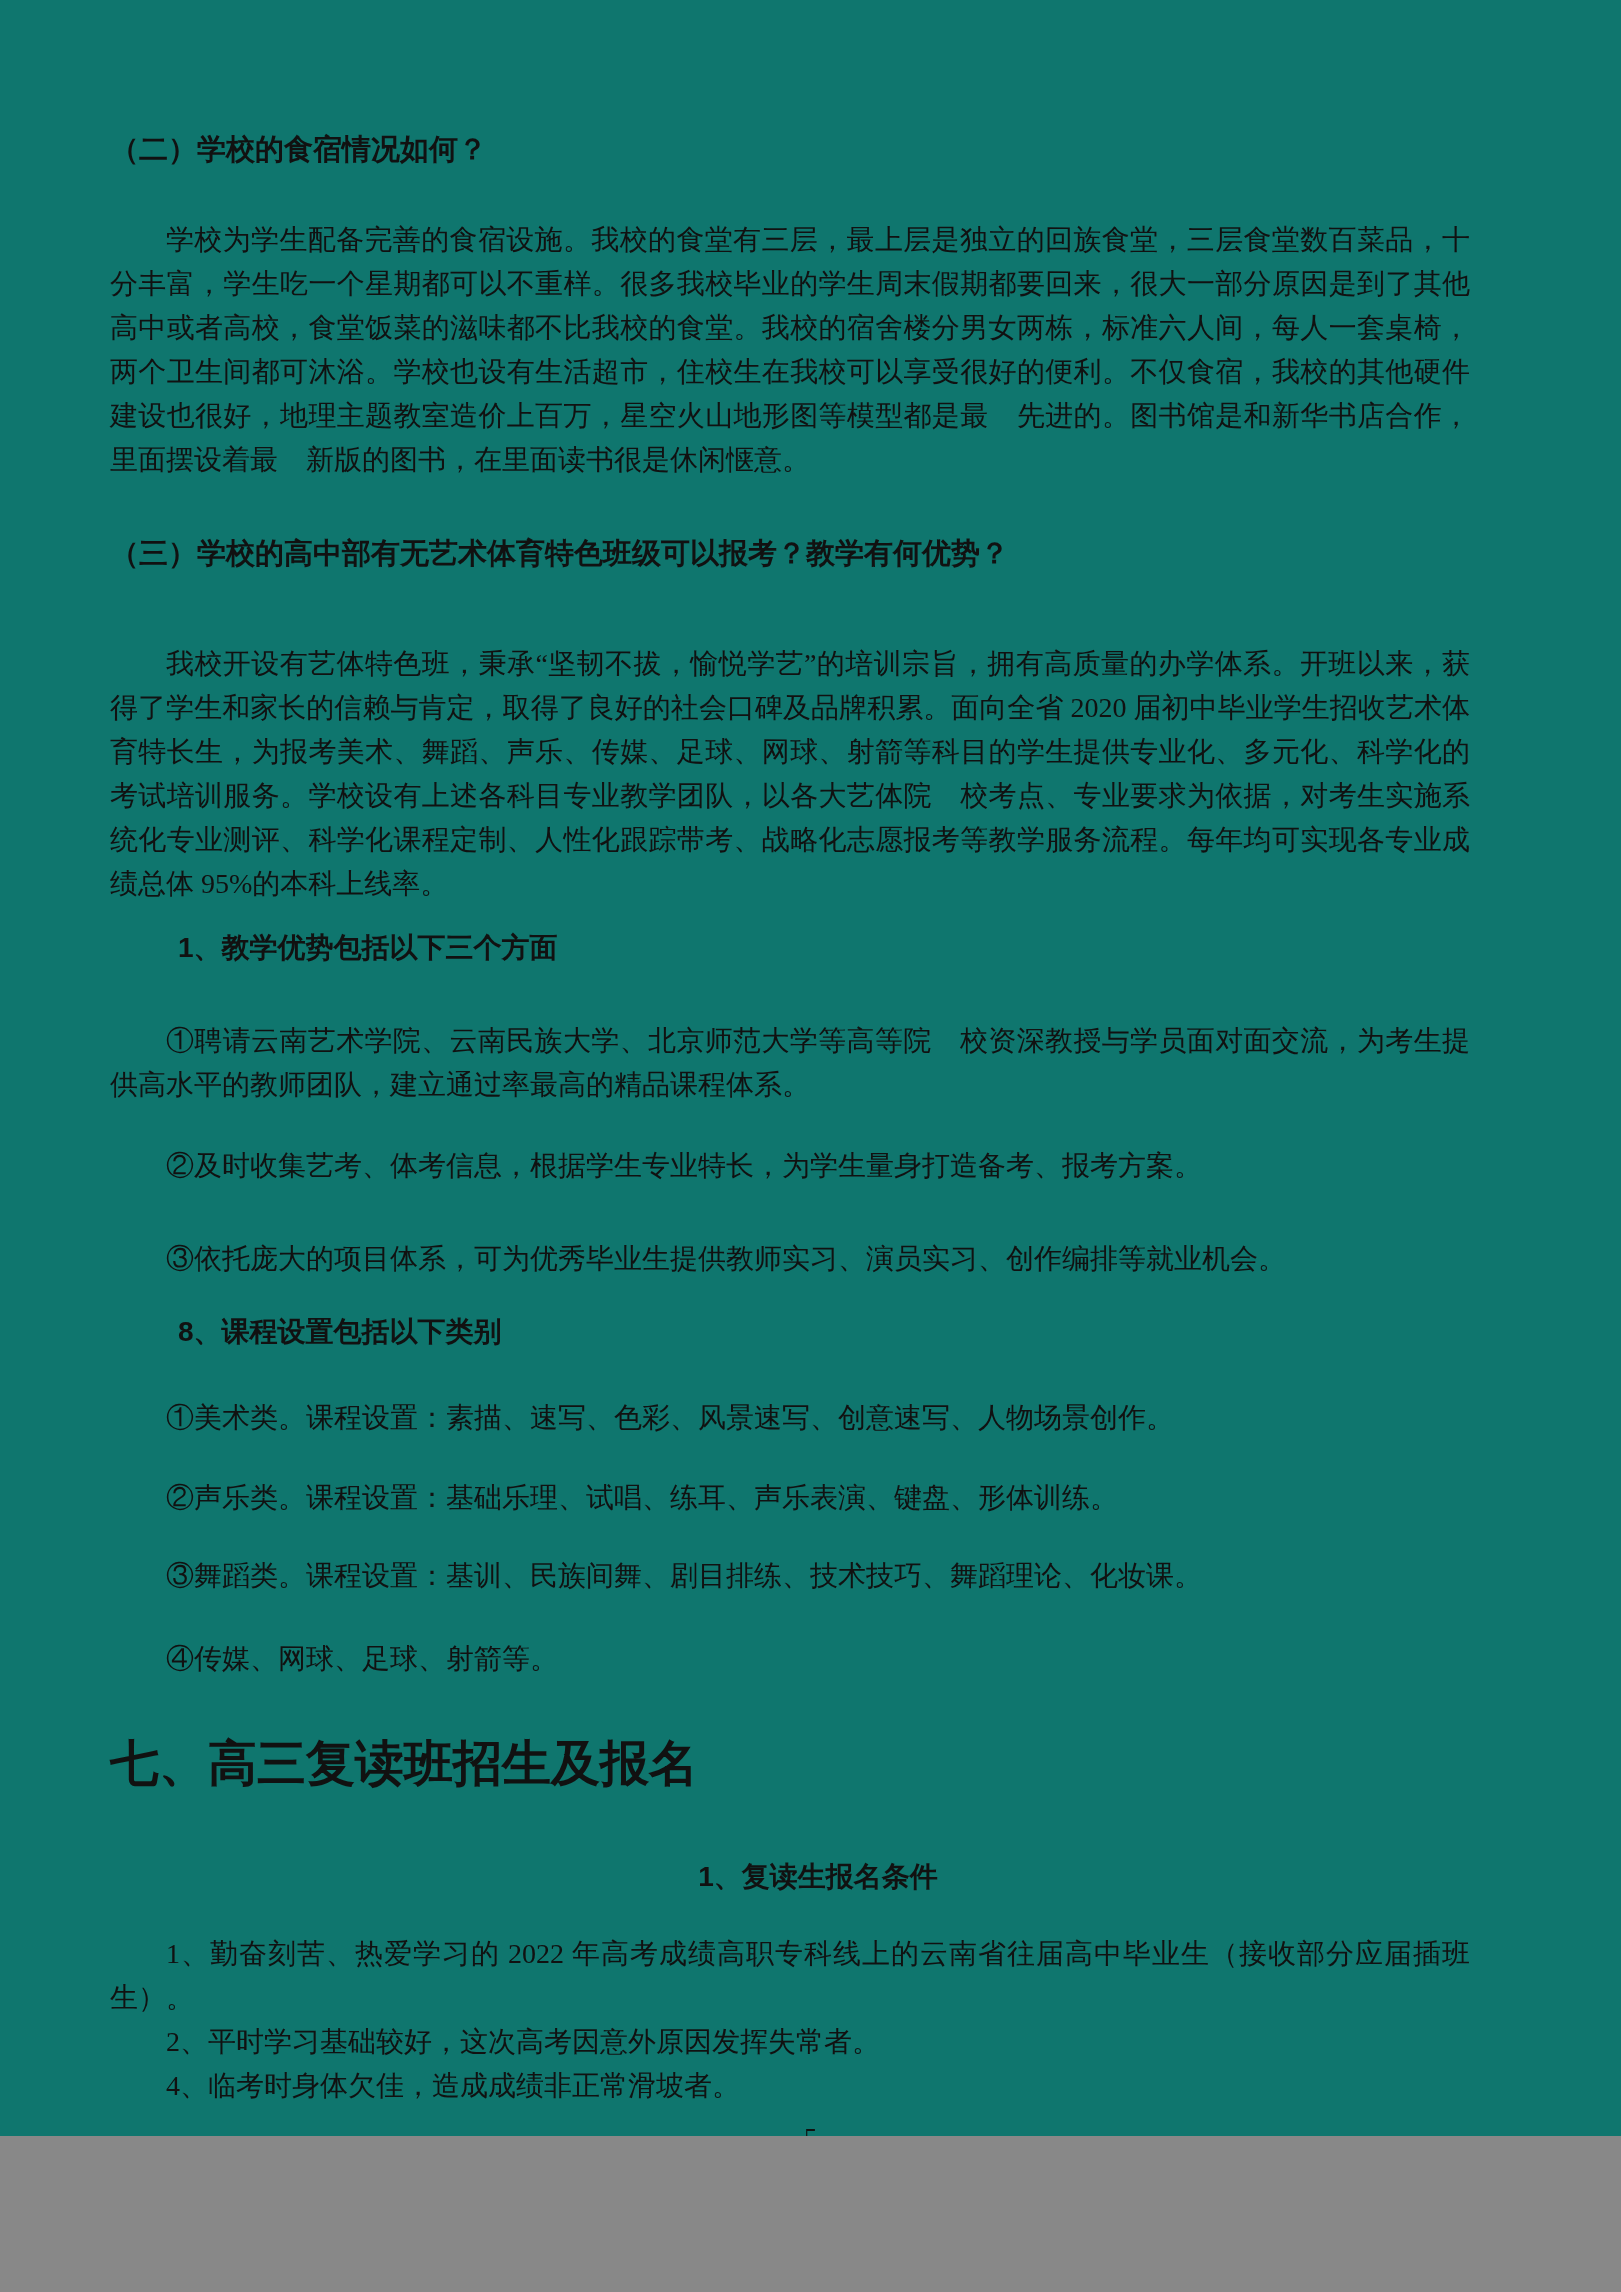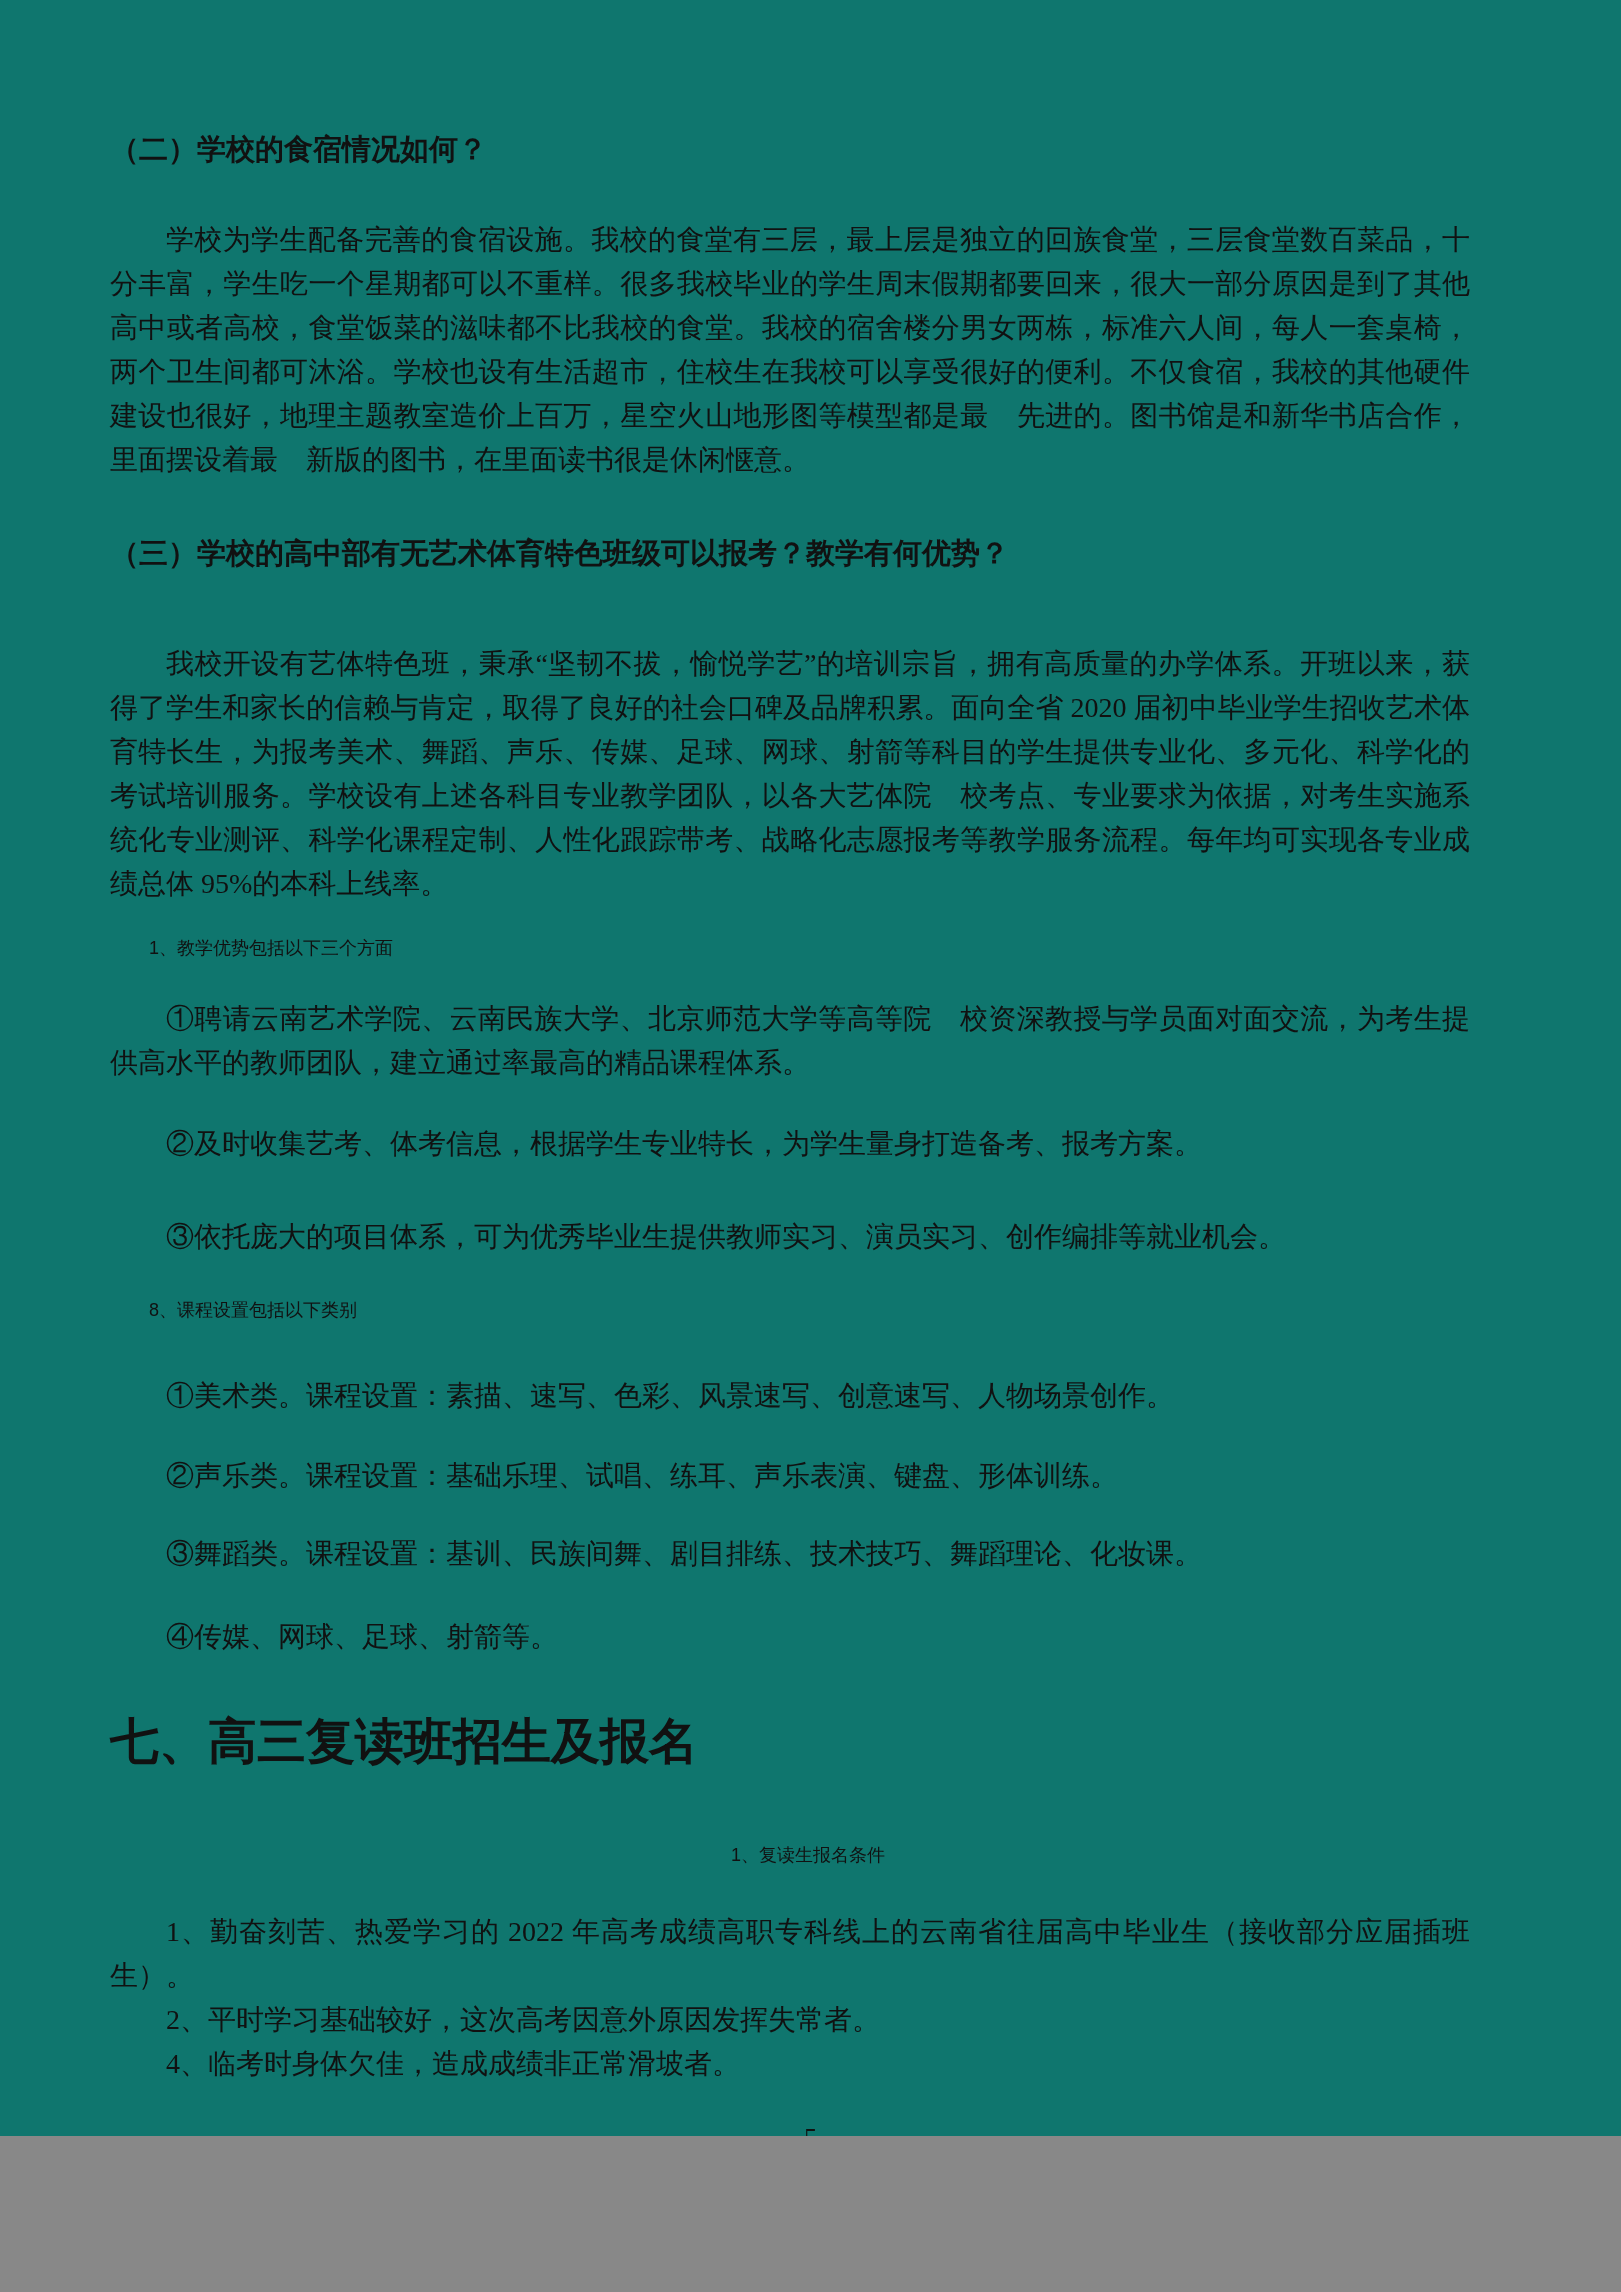--- a/index.html
+++ b/index.html
@@ -27,39 +27,39 @@
     font-weight: 700;
     font-size: 29px;
     line-height: 44px;
   }
   .body-para {
     margin: 0;
     text-align: justify;
     text-indent: 2em;
   }
   .subhead {
-    margin: 3px;
+    margin: 12px;
     font-family: "Liberation Sans", "DejaVu Sans", sans-serif;
-    font-weight: 400;
-    font-size: 18px;
+    font-weight: 700;
+    font-size: 28px;
     line-height: 44px;
     text-indent: 2em;
   }
   .big-heading {
     margin: 0;
     font-family: "Liberation Sans", "DejaVu Sans", sans-serif;
     font-weight: 700;
     font-size: 49px;
     line-height: 61px;
   }
   .mt-para-q2   { margin-top: 47px; }
   .mt-head-q3   { margin-top: 49px; }
   .mt-para-q3   { margin-top: 67px; }
   .mt-subhead1  { margin-top: 19.6px; }
-  .mt-adv1      { margin-top: 27px; }
+  .mt-adv1      { margin-top: 49px; }
   .mt-adv2      { margin-top: 37px; }
   .mt-adv3      { margin-top: 49px; }
   .mt-subhead2  { margin-top: 29px; }
   .mt-course1   { margin-top: 42px; }
   .mt-course2   { margin-top: 36px; }
   .mt-course3   { margin-top: 34px; }
   .mt-course4   { margin-top: 39px; }
   .mt-h1        { margin-top: 52px; }
   .mt-subhead3  { margin-top: 61px; text-align: center; }
   .conditions   { margin-top: 33px; }

